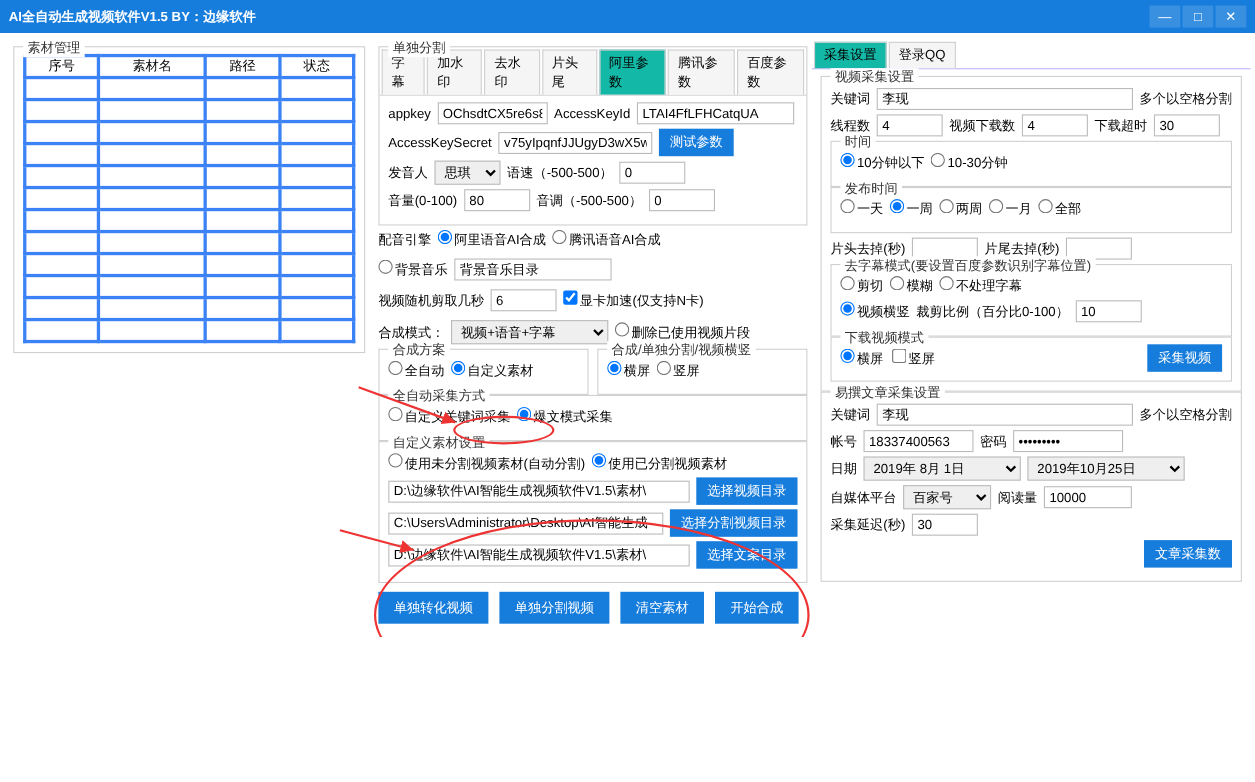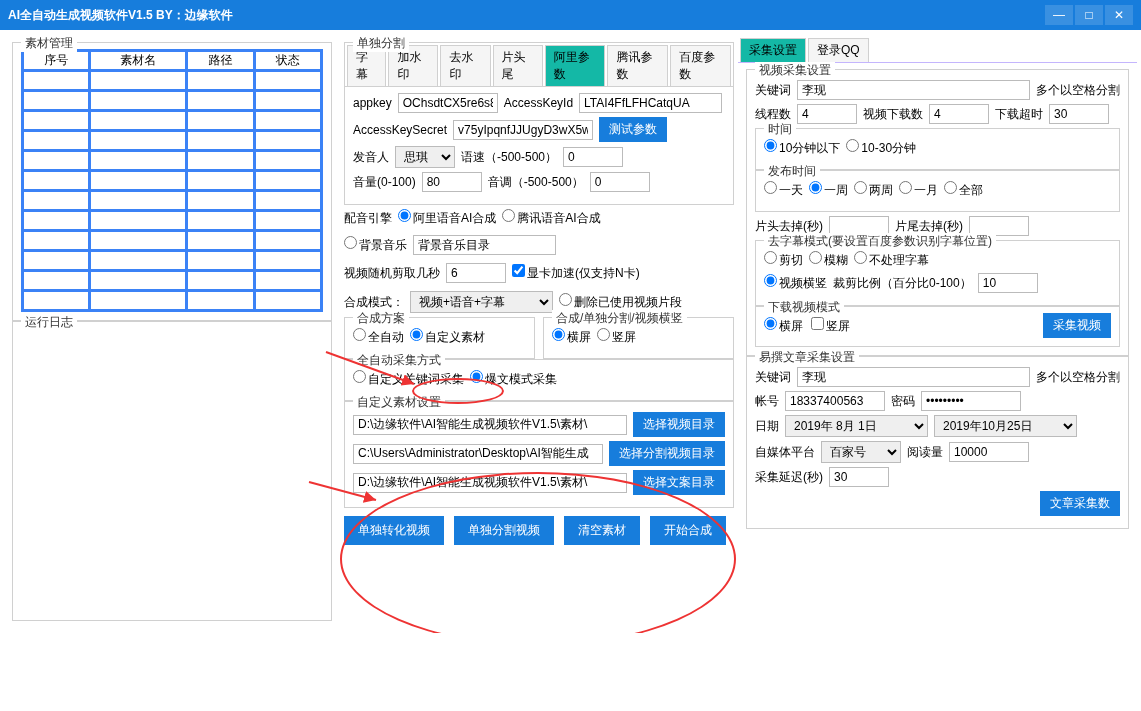--- a/index.html
+++ b/index.html
@@ -127,23 +127,20 @@
             </tr>
             <tr>
               <td></td>
               <td></td>
               <td></td>
               <td></td>
             </tr>
       </tbody>
         </table>
     </div>
-    <div class="group runlog">
-      <legend>运行日志</legend>
-    </div>
   </div>
 
   <div class="col col-mid" style="position:relative">
     <div class="group">
       <legend>单独分割</legend>
       <div class="tabs">
         <div class="tab">字幕</div>
         <div class="tab">加水印</div>
         <div class="tab">去水印</div>
         <div class="tab">片头尾</div>
@@ -216,20 +213,24 @@
     <div class="group">
       <legend>全自动采集方式</legend>
       <div class="row">
         <label><input type="radio" style=""><span>自定义关键词采集</span></label>
         <label><input type="radio" checked="" style=""><span>爆文模式采集</span></label>
       </div>
     </div>
 
     <div class="group">
       <legend>自定义素材设置</legend>
+      <div class="row">
+        <label><input type="radio" style=""><span>使用未分割视频素材(自动分割)</span></label>
+        <label><input type="radio" checked="" style=""><span>使用已分割视频素材</span></label>
+      </div>
       <div class="row">
         <input class="txt" style="flex: 1 1 0%;" value="D:\边缘软件\AI智能生成视频软件V1.5\素材\">
         <button class="btn">选择视频目录</button>
       </div>
       <div class="row">
         <input class="txt" style="flex: 1 1 0%;" value="C:\Users\Administrator\Desktop\AI智能生成">
         <button class="btn">选择分割视频目录</button>
       </div>
       <div class="row">
         <input class="txt" style="flex: 1 1 0%;" value="D:\边缘软件\AI智能生成视频软件V1.5\素材\">

